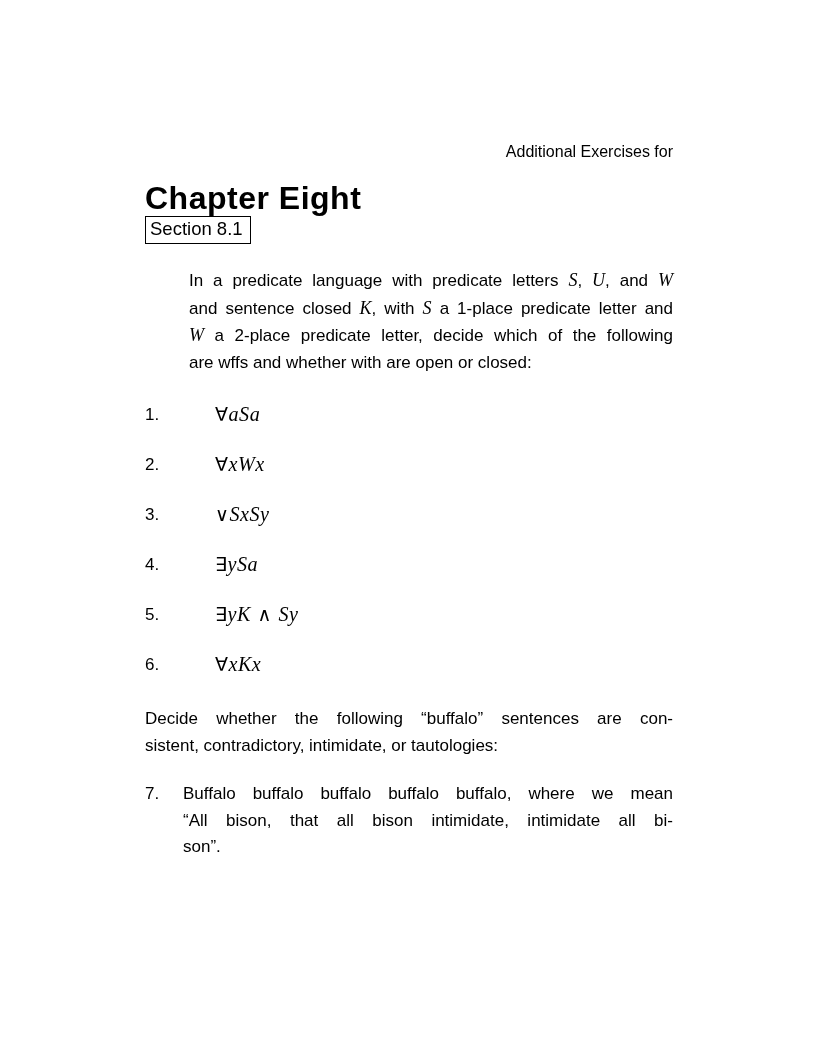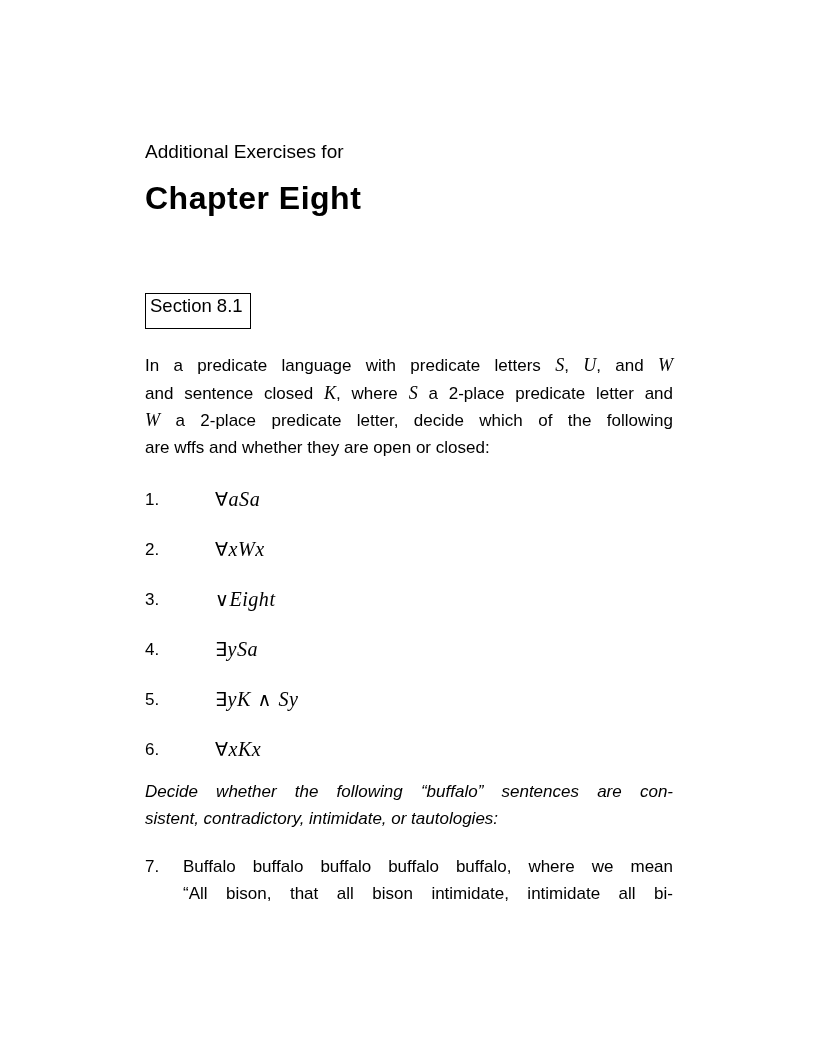--- a/index.html
+++ b/index.html
@@ -13,44 +13,43 @@
     overflow: hidden;
   }
   .page { position: absolute; inset: 0; background: #ffffff; }
   .content {
     position: absolute;
     left: 145px; top: 0;
     width: 528px;
     padding-top: 140px;
   }
   .supertitle {
-    font-size: 19px;
+    font-size: 16px;
     line-height: 23px;
-    text-align: left;
+    text-align: right;
     font-weight: 400;
   }
   .title {
     margin-top: 17px;
     font-size: 32px;
     line-height: 36px;
     font-weight: 700;
     letter-spacing: 0.5px;
   }
   .section-box {
-    margin-top: 77px;
     width: fit-content;
     border: 1px solid #000;
-    padding: 1px 7px 11px 4px;
+    padding: 1px 7px 3px 4px;
     font-size: 18.5px;
     line-height: 22px;
   }
   .para { font-size: 17px; line-height: 26.5px; }
   .line { text-align: justify; text-align-last: justify; }
   .line.last { text-align-last: left; }
-  .intro { margin-top: 23px; }
+  .intro { margin-top: 23px; margin-left: 44px; }
   .exercise-list {
     list-style: none;
     margin: 25px 0 0 0;
     padding: 0;
   }
   .exercise-item {
     position: relative;
     padding-left: 38px;
     font-size: 17px;
     line-height: 27px;
@@ -62,21 +61,21 @@
     font-size: 19px;
     font-family: "DejaVu Sans", sans-serif;
     letter-spacing: 0.5px;
     margin-left: 32px;
   }
   .mi {
     font-family: "Liberation Serif", serif;
     font-style: italic;
     font-size: 1.06em;
   }
-  .buffalo-intro { margin-top: 15px; font-style: italic; }
+  .buffalo-intro { margin-top: 27px; }
   .item7 {
     margin-top: 22px;
     position: relative;
     padding-left: 38px;
     font-size: 17px;
     line-height: 26.5px;
   }
   .item7 .item-body { width: 100%; }
 </style>
 </head>
@@ -88,41 +87,42 @@
     <div class="supertitle">Additional Exercises for</div>
 
     <div class="title">Chapter Eight</div>
 
     <div class="section-box">
       <span>Section 8.1</span>
     </div>
 
     <div class="para intro">
         <div class="line"><span>In a predicate language with predicate letters </span><span class="mi">S</span><span>, </span><span class="mi">U</span><span>, and </span><span class="mi">W</span></div>
-        <div class="line"><span>and sentence closed </span><span class="mi">K</span><span>, where </span><span class="mi">S</span><span> a 2-place predicate letter and</span></div>
+        <div class="line"><span>and sentence closed </span><span class="mi">K</span><span>, with </span><span class="mi">S</span><span> a 1-place predicate letter and</span></div>
         <div class="line"><span class="mi">W</span><span> a 2-place predicate letter, decide which of the following</span></div>
-        <div class="line last"><span>are wffs and whether they are open or closed:</span></div>
+        <div class="line last"><span>are wffs and whether with are open or closed:</span></div>
       </div>
 
     <ol class="exercise-list">
         <li class="exercise-item"><span class="num">1.</span><span class="formula"><span>∀</span><span class="mi">aSa</span></span></li>
         <li class="exercise-item"><span class="num">2.</span><span class="formula"><span>∀</span><span class="mi">xWx</span></span></li>
-        <li class="exercise-item"><span class="num">3.</span><span class="formula"><span>∨</span><span class="mi">Eight</span></span></li>
+        <li class="exercise-item"><span class="num">3.</span><span class="formula"><span>∨</span><span class="mi">SxSy</span></span></li>
         <li class="exercise-item"><span class="num">4.</span><span class="formula"><span>∃</span><span class="mi">ySa</span></span></li>
         <li class="exercise-item"><span class="num">5.</span><span class="formula"><span>∃</span><span class="mi">yK</span><span> ∧ </span><span class="mi">Sy</span></span></li>
         <li class="exercise-item"><span class="num">6.</span><span class="formula"><span>∀</span><span class="mi">xKx</span></span></li>
       </ol>
 
     <div class="para buffalo-intro">
         <div class="line"><span>Decide whether the following “buffalo” sentences are con-</span></div>
         <div class="line last"><span>sistent, contradictory, intimidate, or tautologies:</span></div>
       </div>
 
     <div class="item7 para">
       <span class="num">7.</span>
       <div class="item-body">
           <div class="line"><span>Buffalo buffalo buffalo buffalo buffalo, where we mean</span></div>
           <div class="line"><span>“All bison, that all bison intimidate, intimidate all bi-</span></div>
+          <div class="line last"><span>son”.</span></div>
         </div>
     </div>
 
   </div>
 </div>
 
 </body></html>

